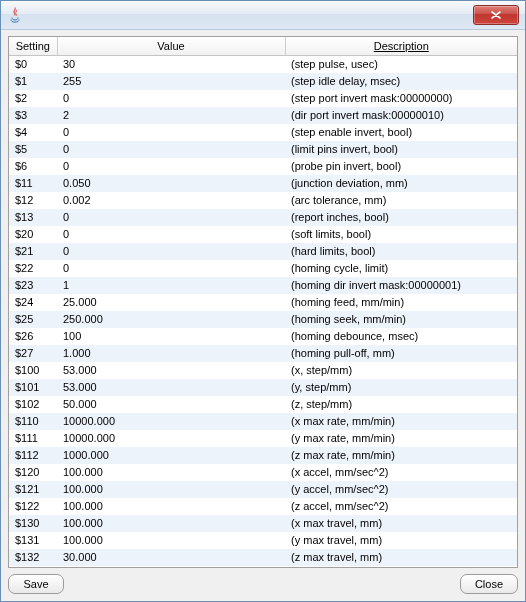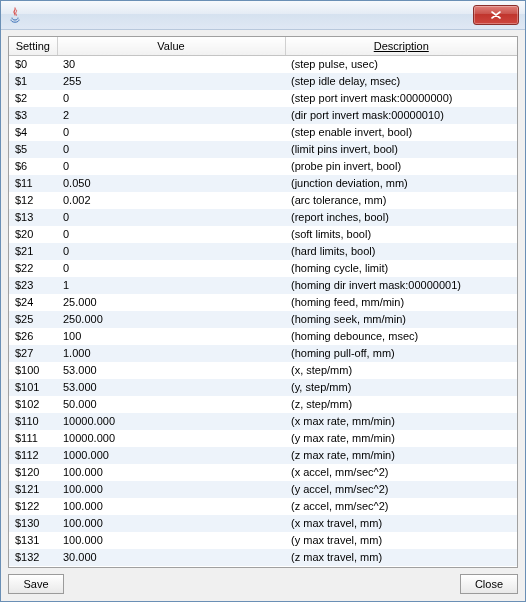--- a/index.html
+++ b/index.html
@@ -110,21 +110,21 @@
     display: flex;
     justify-content: space-between;
     padding-top: 6px;
   }
   button.ui-btn {
     font-family: Tahoma, Arial, sans-serif;
     font-size: 11px;
     padding: 3px 14px;
     background: linear-gradient(to bottom, #ffffff, #e9e9e9);
     border: 1px solid #9b9b9b;
-    border-radius: 0;
+    border-radius: 7px;
     cursor: default;
     min-width: 56px;
   }
 </style>
 </head>
 <body>
 
 <div class="window">
 
   <div class="titlebar">

